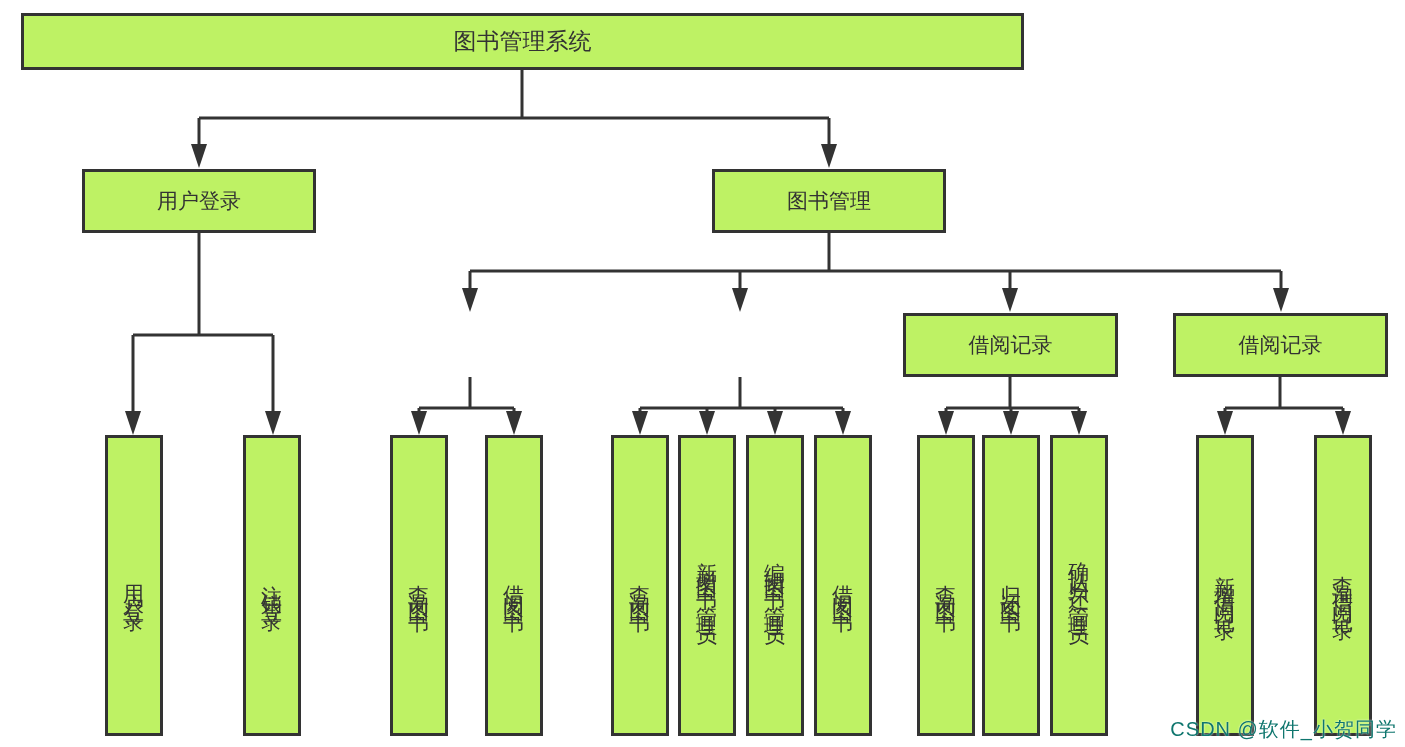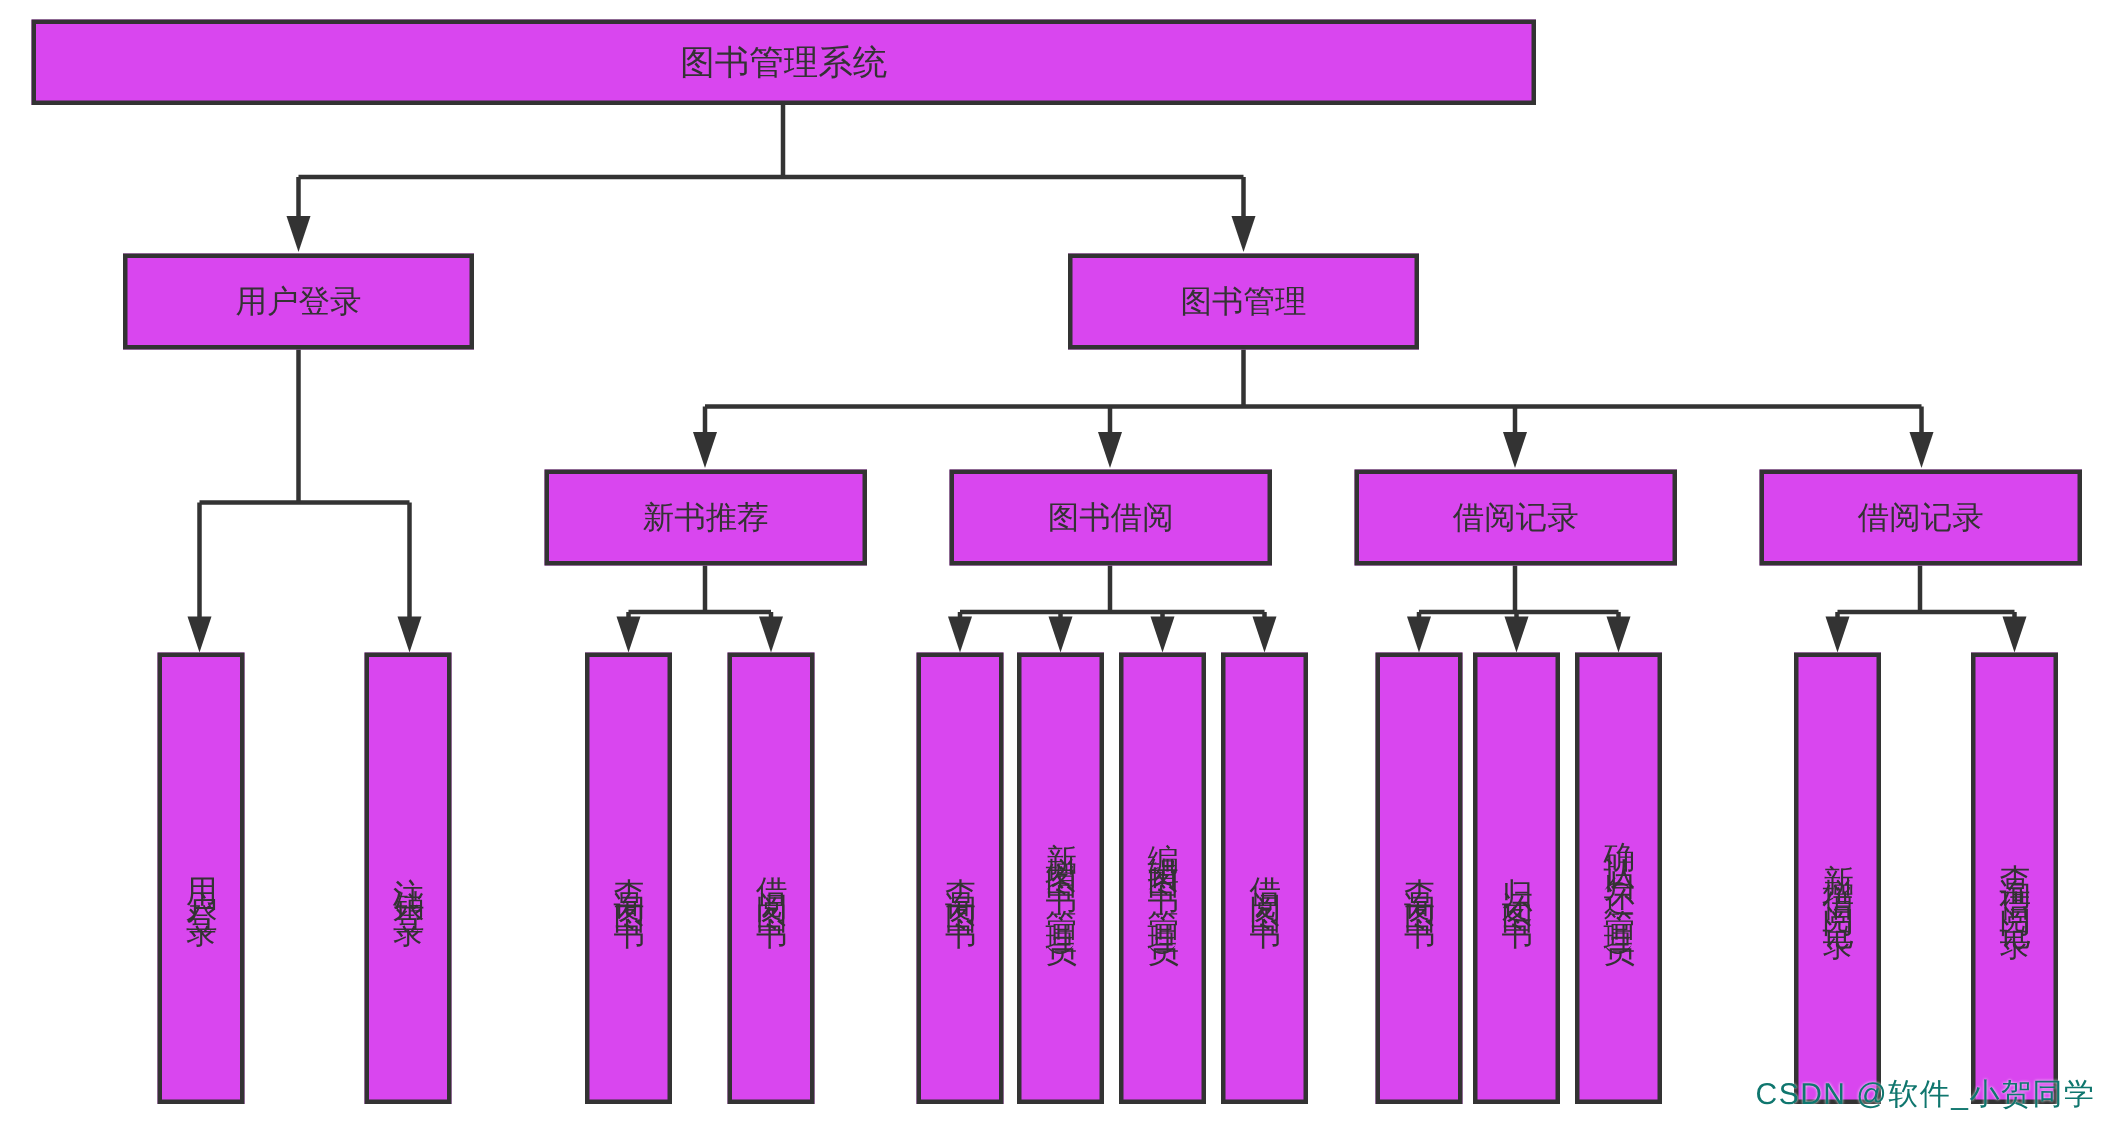--- a/index.html
+++ b/index.html
@@ -13,21 +13,21 @@
   }
   .wires {
     position: absolute;
     left: 0; top: 0;
     width: 1405px; height: 747px;
   }
   .wires path { stroke: #333333; stroke-width: 3; fill: none; }
   .wires polygon { fill: #333333; stroke: none; }
   .node {
     position: absolute;
-    background: #d946ef;
+    background: #bef264;
     border: 3px solid #333333;
     box-sizing: border-box;
     display: flex;
     align-items: center;
     justify-content: center;
     color: #333333;
   }
   .node-root  { left: 21px;  top: 13px;  width: 1003px; height: 57px; font-size: 23px; }
   .node-l2    { top: 169px;  width: 234px; height: 64px; font-size: 21px; }
   .node-l3    { top: 313px;  width: 215px; height: 64px; font-size: 21px; }
@@ -120,26 +120,20 @@
     <span>图书管理系统</span>
   </div>
 
   <div class="node node-l2" style="left:82px;">
     <span>用户登录</span>
   </div>
   <div class="node node-l2" style="left:712px;">
     <span>图书管理</span>
   </div>
 
-  <div class="node node-l3" style="left:363px;">
-    <span>新书推荐</span>
-  </div>
-  <div class="node node-l3" style="left:633px;">
-    <span>图书借阅</span>
-  </div>
   <div class="node node-l3" style="left:903px;">
     <span>借阅记录</span>
   </div>
   <div class="node node-l3" style="left:1173px;">
     <span>借阅记录</span>
   </div>
 
   <div class="node leaf" style="left:105px;">
     <span class="vtext">用户登录</span>
   </div>

